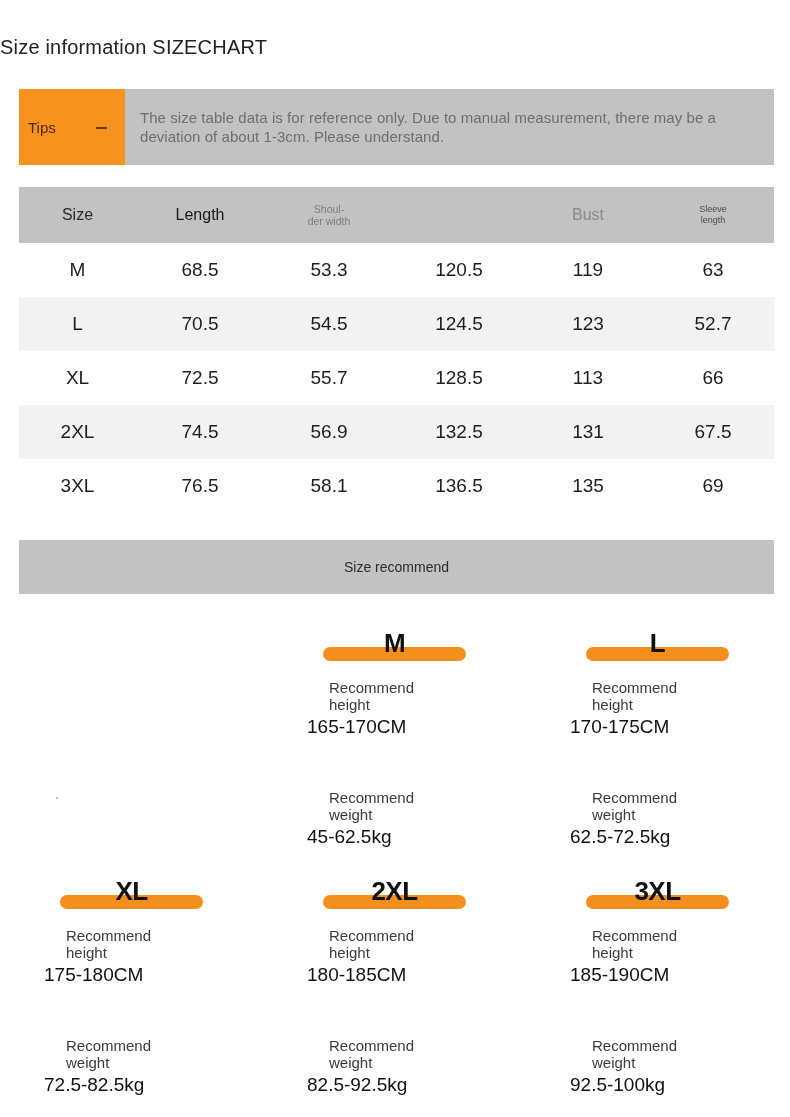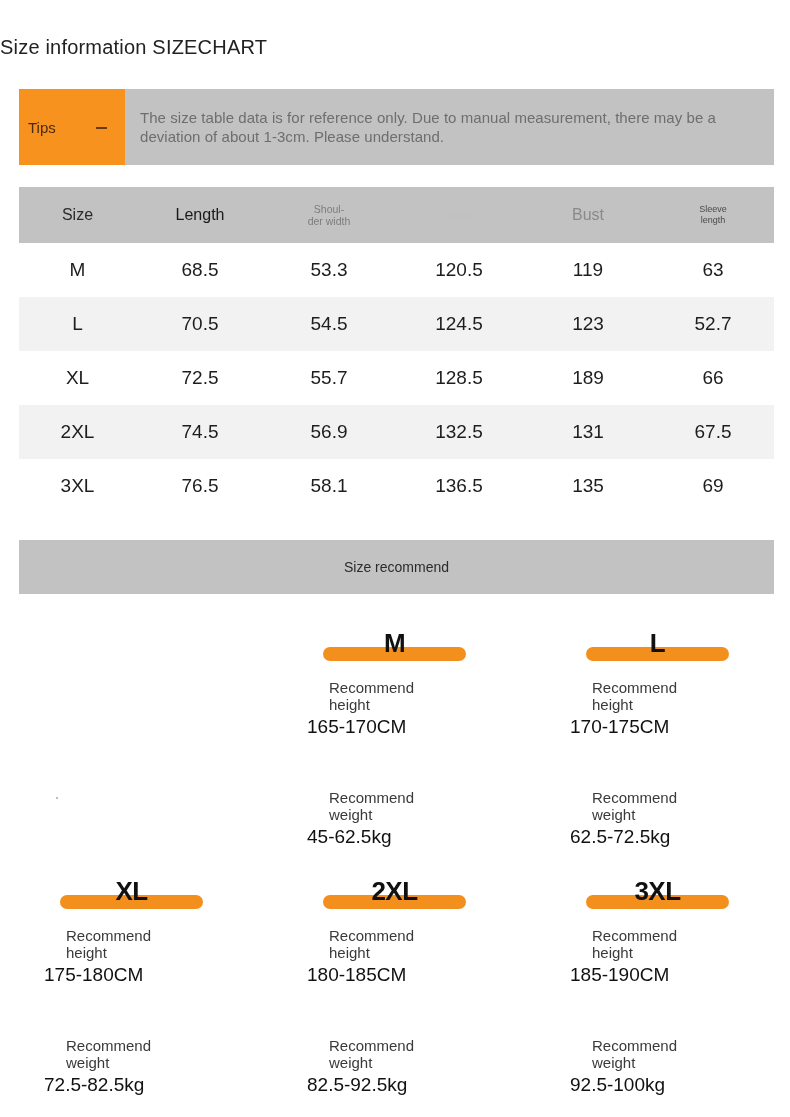--- a/index.html
+++ b/index.html
@@ -263,21 +263,21 @@
       <td>54.5</td>
       <td>124.5</td>
       <td>123</td>
       <td>52.7</td>
     </tr>
     <tr class="odd">
       <td>XL</td>
       <td>72.5</td>
       <td>55.7</td>
       <td>128.5</td>
-      <td>189</td>
+      <td>113</td>
       <td>66</td>
     </tr>
     <tr class="even">
       <td>2XL</td>
       <td>74.5</td>
       <td>56.9</td>
       <td>132.5</td>
       <td>131</td>
       <td>67.5</td>
     </tr>

